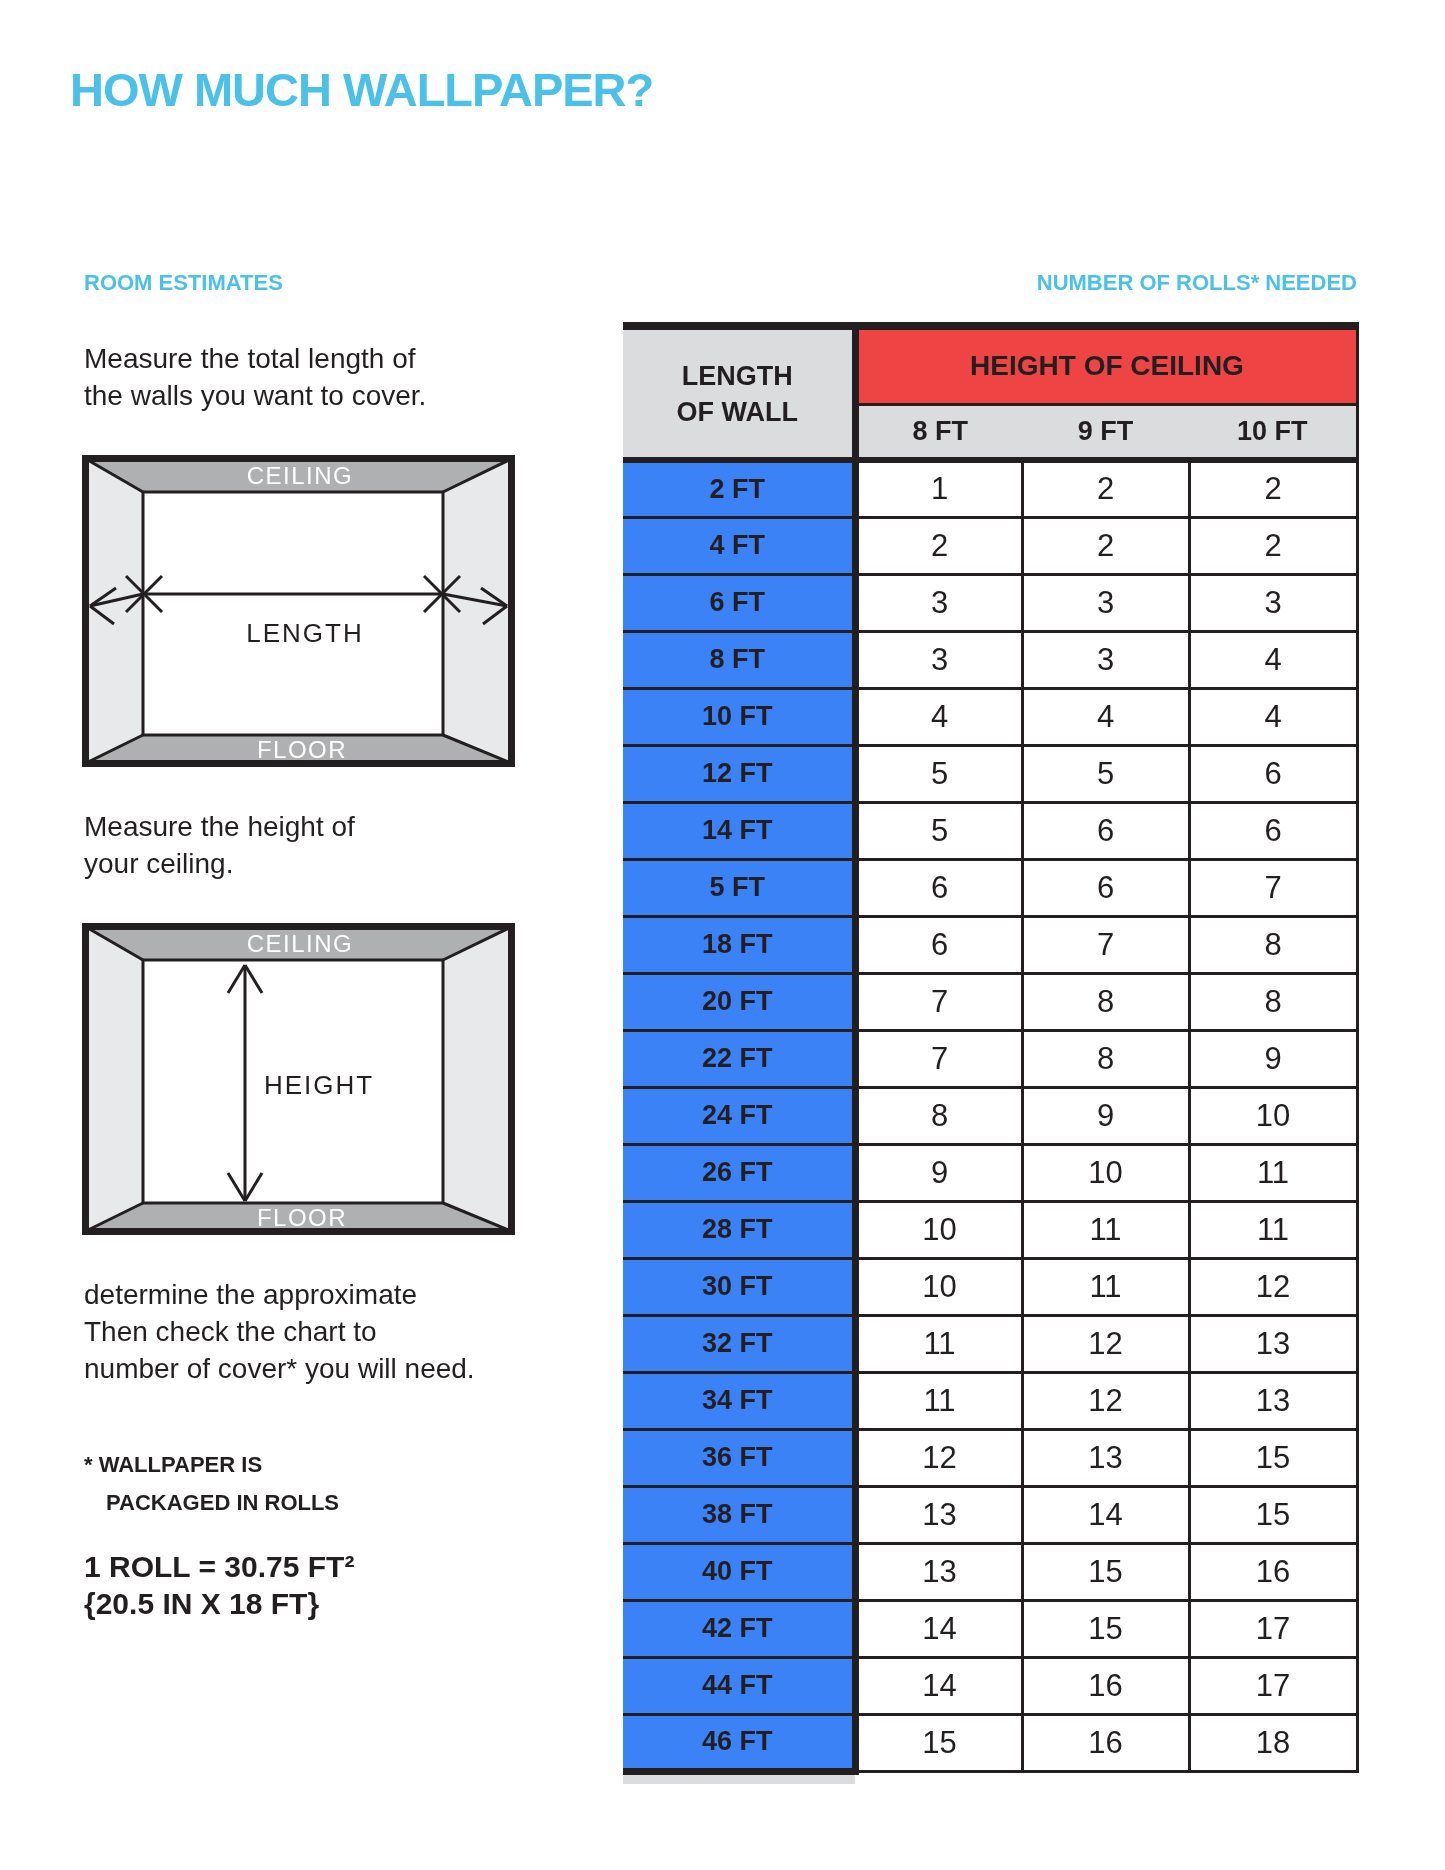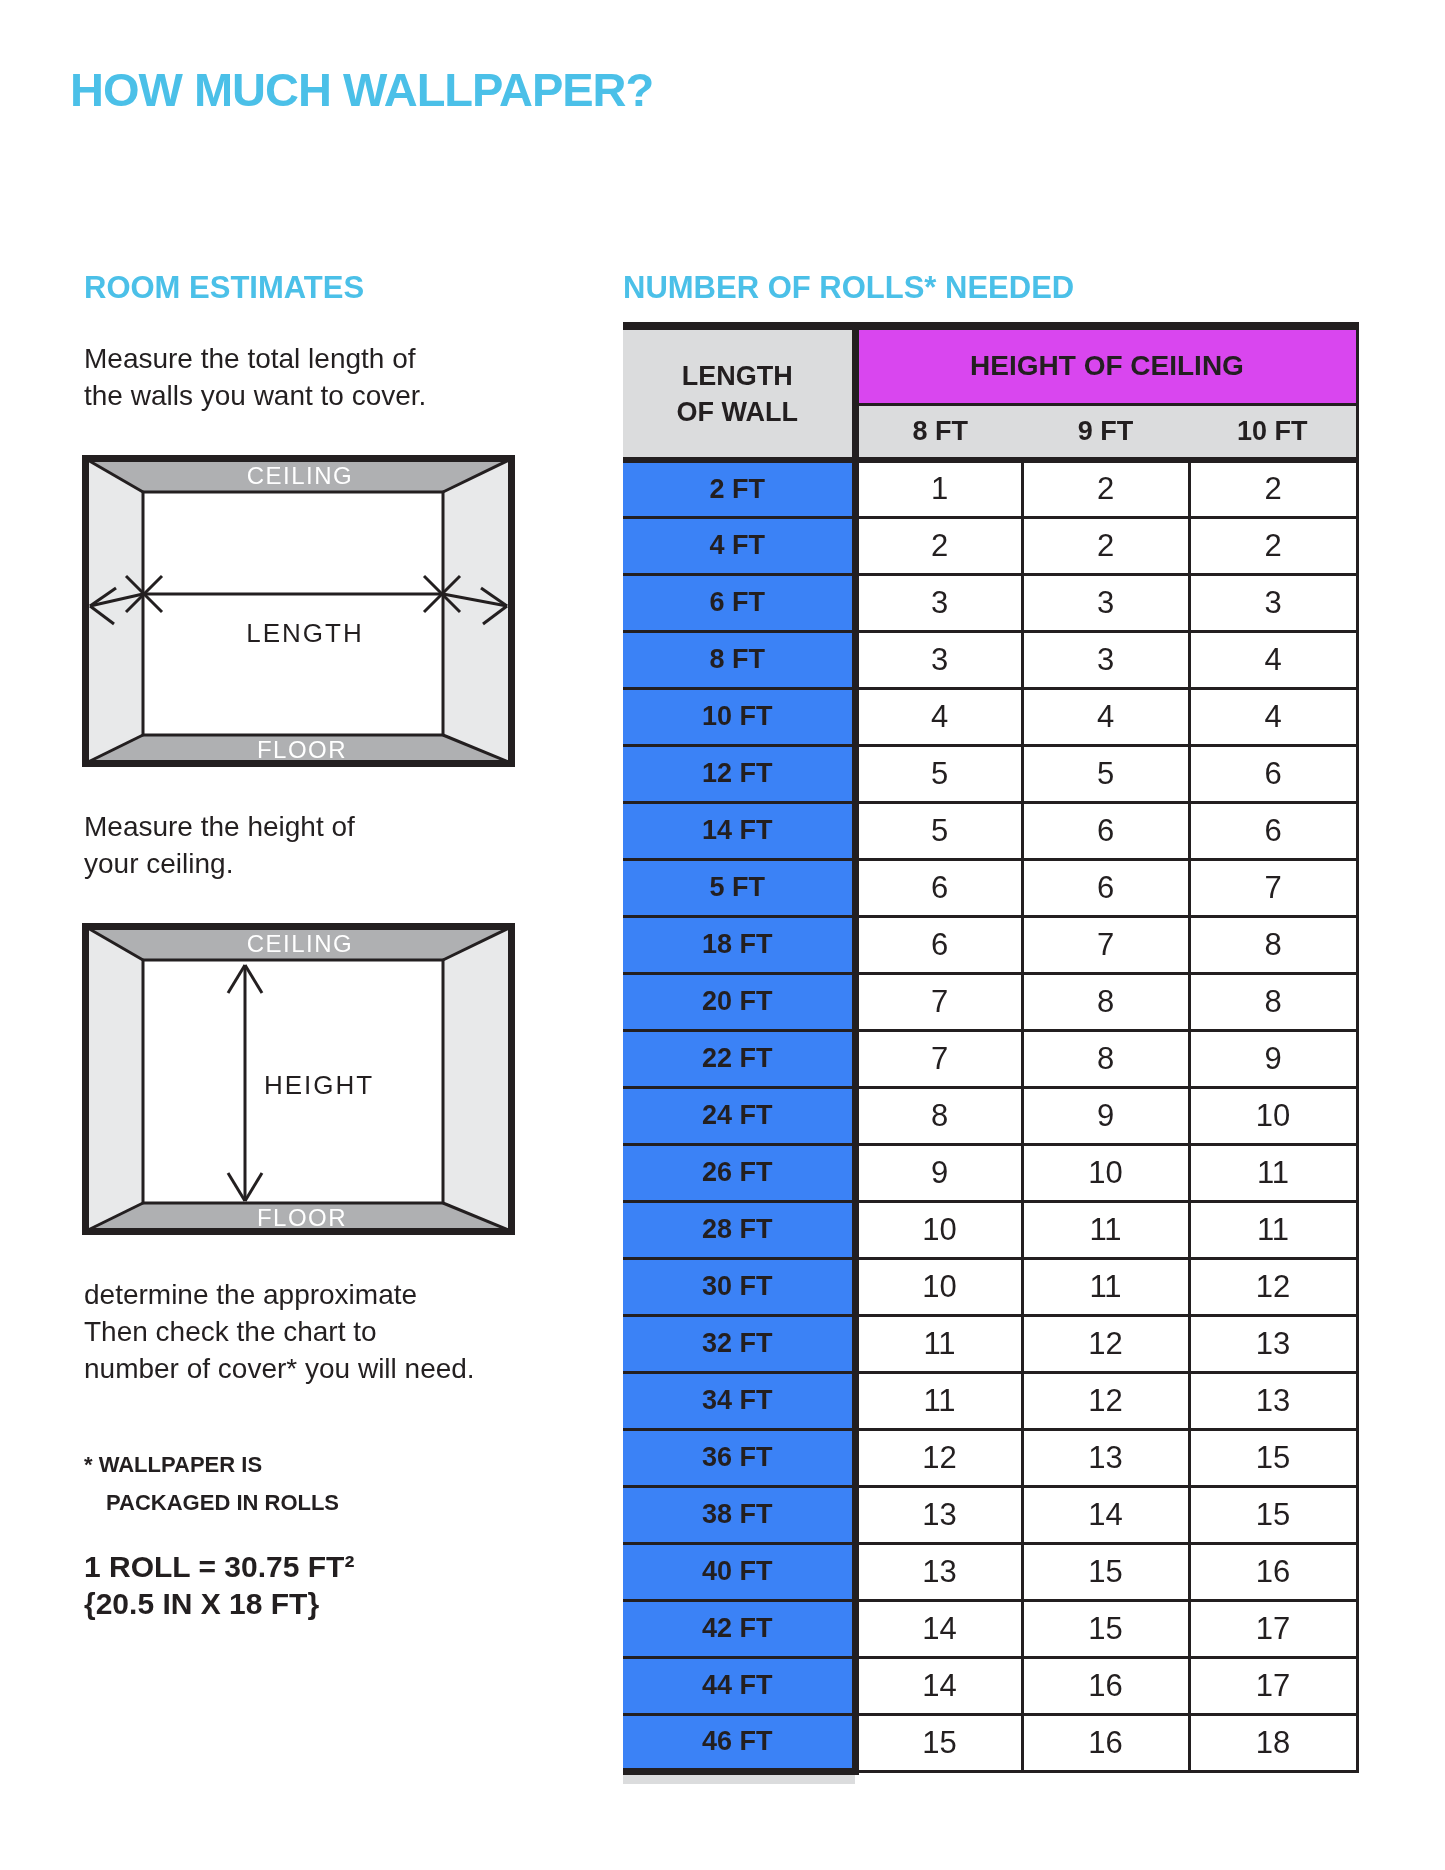--- a/index.html
+++ b/index.html
@@ -11,26 +11,26 @@
     overflow: hidden;
   }
   .canvas { position: relative; width: 1445px; height: 1870px; }
 
   .page-title {
     position: absolute; left: 70px; top: 62px;
     font-size: 47px; font-weight: bold; letter-spacing: -1px;
     color: #4BC0E8; white-space: nowrap;
   }
   .section-heading {
-    font-size: 31px; font-weight: bold; color: #4BC0E8; white-space: nowrap;
+    font-size: 22px; font-weight: bold; color: #4BC0E8; white-space: nowrap;
   }
   .left-heading { position: absolute; left: 84px; top: 270px; }
   .right-heading {
     position: absolute; left: 623px; top: 270px; width: 734px;
-    text-align: left;
+    text-align: right;
   }
 
   .para { position: absolute; left: 84px; font-size: 28px; line-height: 37px; }
   .para-1 { top: 340px; }
   .para-2 { top: 808px; }
   .para-3 { top: 1276px; }
 
   .footnote {
     position: absolute; left: 84px; top: 1446px;
     font-size: 22px; font-weight: bold; line-height: 38px;
@@ -56,21 +56,21 @@
     box-sizing: border-box; text-align: center; vertical-align: middle;
     padding: 0;
   }
   th.corner {
     width: 232px; background: #DBDCDD;
     border: 0 solid #231F20; border-top-width: 8px;
     border-right-width: 7px; border-bottom-width: 6px;
     font-size: 27px; font-weight: bold; line-height: 36px;
   }
   th.group {
-    background: #d946ef;
+    background: #ef4444;
     border: 0 solid #231F20; border-top-width: 8px;
     border-left-width: 7px; border-right-width: 3px; border-bottom-width: 3px;
     height: 78px; font-size: 28px; font-weight: bold;
   }
   tr.subhead th {
     background: #DBDCDD;
     border: 0 solid #231F20; border-top-width: 3px; border-bottom-width: 6px;
     height: 56px; font-size: 27px; font-weight: bold;
   }
   tr.subhead th:first-child { border-left-width: 7px; }

